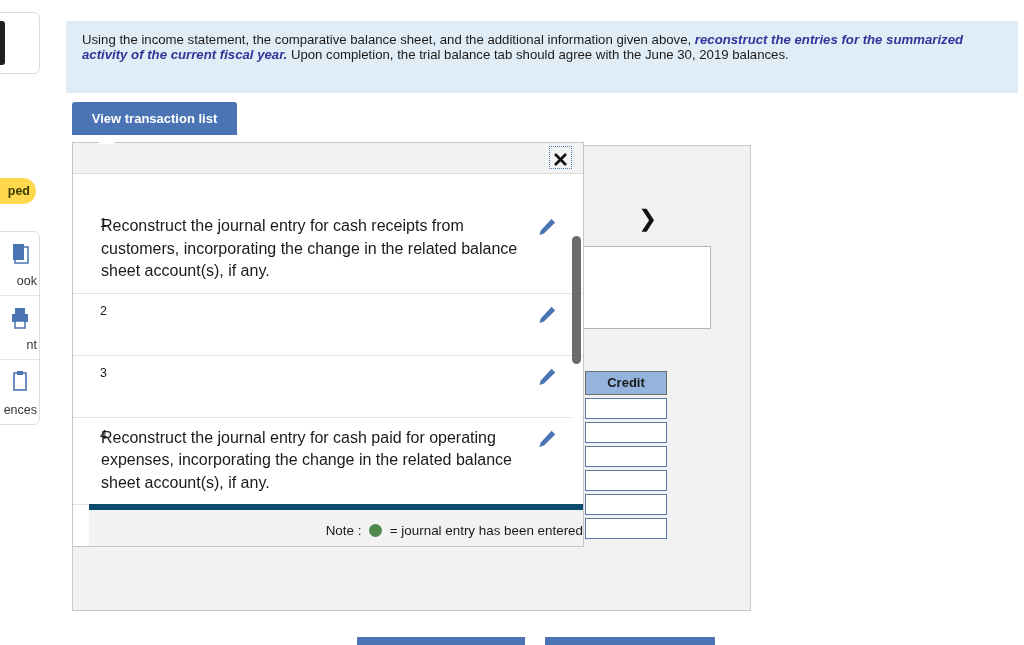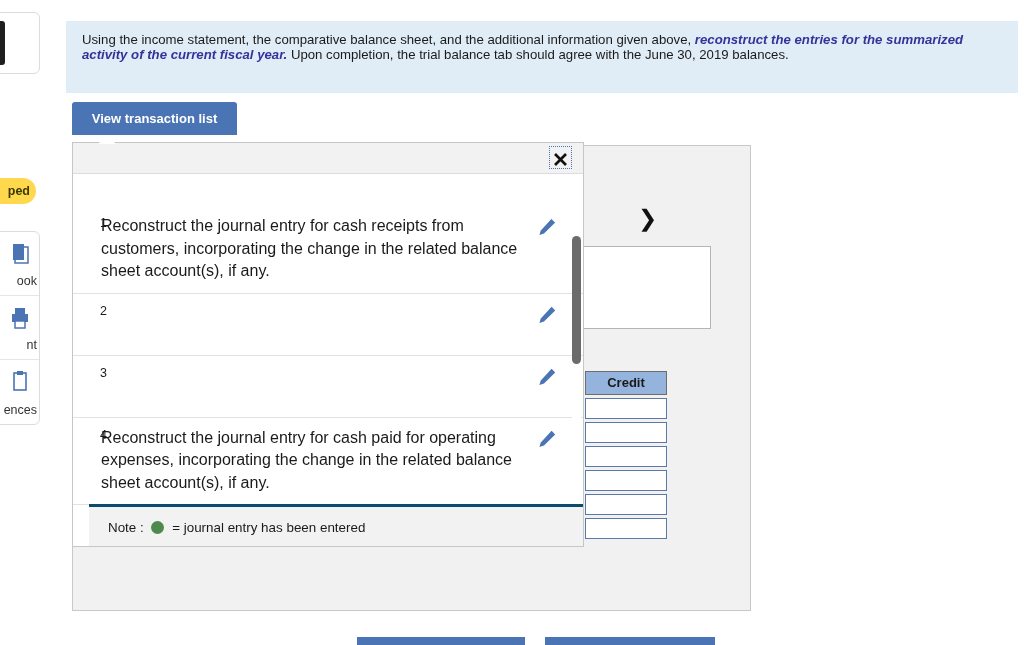--- a/index.html
+++ b/index.html
@@ -313,26 +313,27 @@
     background: #6b6b6b;
     border-radius: 5px;
     cursor: pointer;
   }
   #popup-note {
     position: absolute;
     left: 16px; right: 0;
     bottom: 0;
     height: 42px;
     background: #f2f2f2;
-    border-top: 3px solid #0c4a6e;
+    border-top: 6px solid #0c4a6e;
     box-sizing: border-box;
     padding-left: 19px;
     font-size: 13.4px;
     line-height: 42px;
     color: #1a1a1a;
+    text-align: right;
   }
   #note-dot {
     display: inline-block;
     width: 13px; height: 13px;
     border-radius: 50%;
     background: #4e8a4e;
     vertical-align: middle;
     margin: 0 4px;
     position: relative;
     top: -1px;

